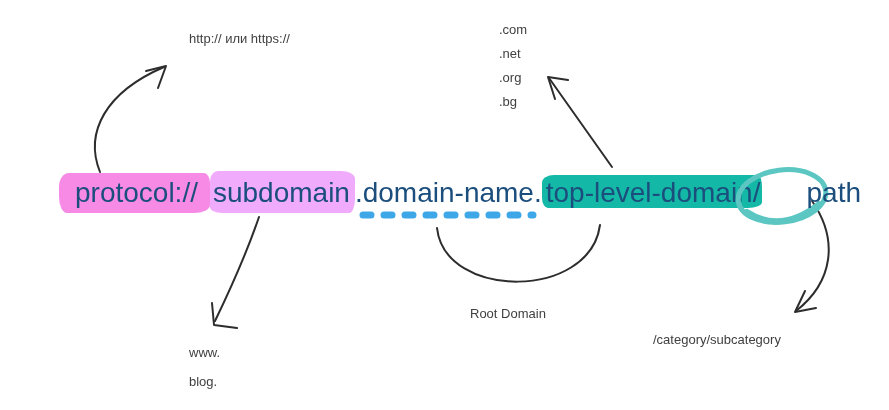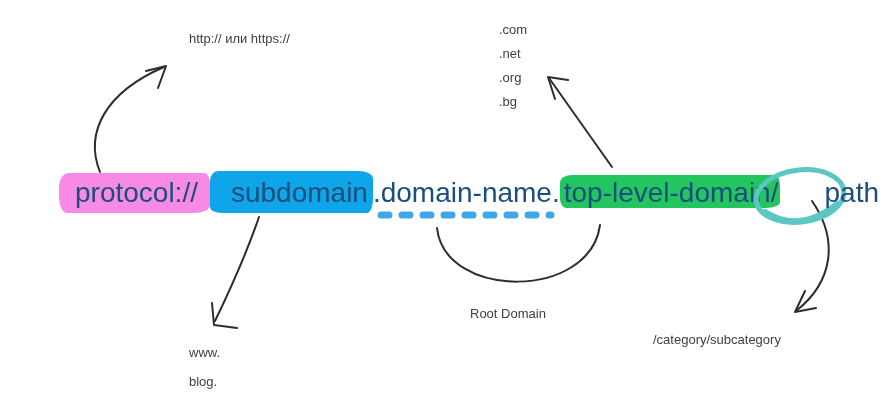--- a/index.html
+++ b/index.html
@@ -12,25 +12,25 @@
     position:absolute; left:75px; top:173px; z-index:2;
     font-size:28px; line-height:40px; white-space:nowrap;
     color:#1b4e7d; letter-spacing:0;
   }
   .seg { display:inline; }
   .hl-pink {
     background:#f78ae4; padding:4px 12px 5px 16px; margin-left:-16px;
     border-radius:10px 6px 16px 8px / 14px 10px 8px 16px;
   }
   .hl-green {
-    background:#0ea5e9; padding:6px 5px 5px 21px;
+    background:#f0abfc; padding:6px 5px 5px 3px;
     border-radius:8px 14px 6px 12px / 10px 8px 14px 6px;
   }
   .hl-yellow {
-    background:#22c55e; padding:2px 2px 0 4px;
+    background:#14b8a6; padding:2px 2px 0 4px;
     border-radius:12px 4px 14px 6px / 8px 12px 6px 10px;
   }
   .root-seg { position:relative; display:inline-block; }
   .root-seg svg { position:absolute; left:2px; top:36px; z-index:0; }
   .path-seg { position:relative; display:inline-block;padding-left:44px; }
   .path-seg .circle-svg { position:absolute; left:-29px; top:-7px; z-index:0; }
   .path-seg .seg-text { position:relative; z-index:1; }
   
   .anno {
     position:absolute; z-index:2; color:#404040; font-size:13px;

